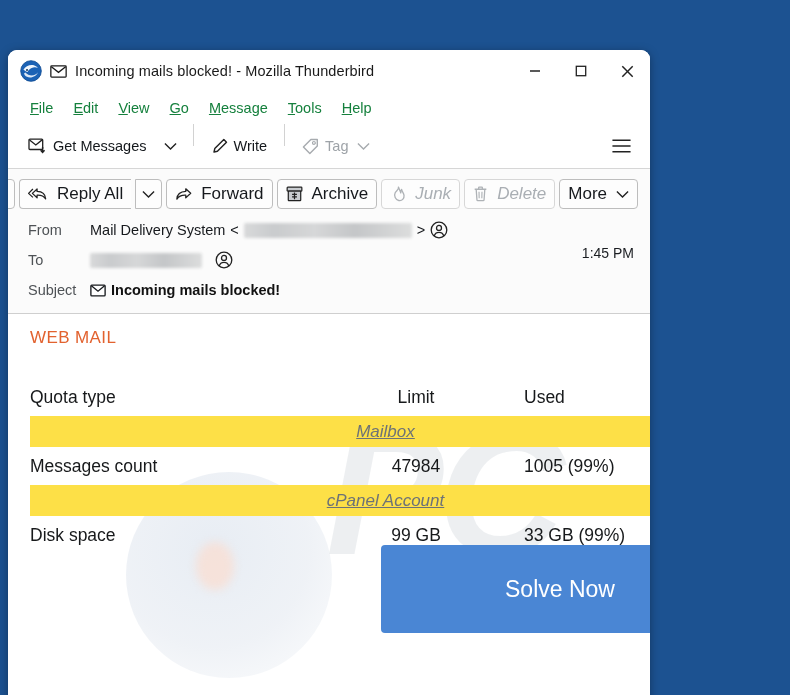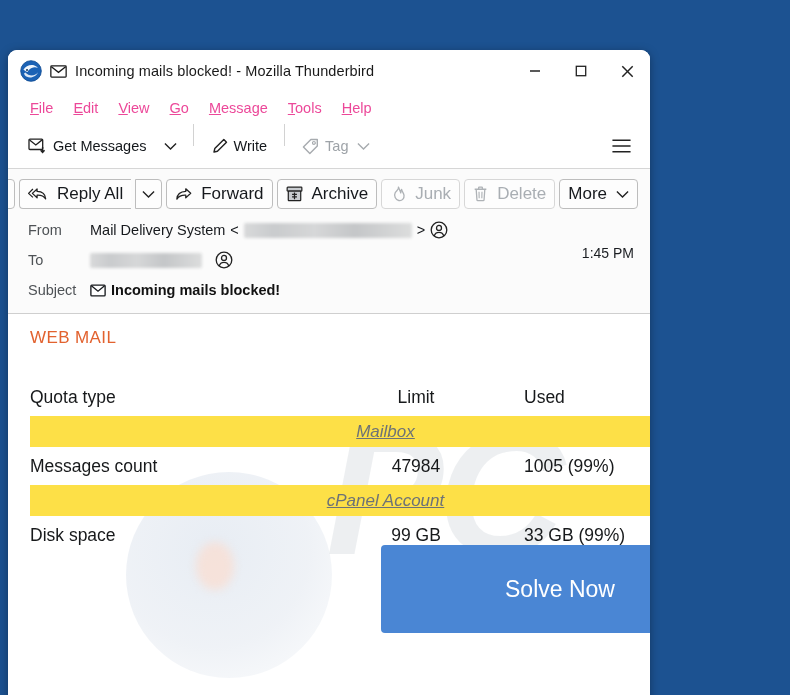--- a/index.html
+++ b/index.html
@@ -78,21 +78,21 @@
     height: 32px;
     min-height: 32px;
     background: #ffffff;
     display: flex;
     align-items: center;
     padding-left: 14px;
     gap: 4px;
   }
   .menu-item {
     font-size: 14.5px;
-    color: #ec4899;
+    color: #15803d;
     padding: 3px 8px;
     border-radius: 3px;
     cursor: default;
     white-space: nowrap;
   }
   .menu-item u { text-decoration: underline; text-underline-offset: 1px; }
 
   
   .maintoolbar {
     height: 44px;
@@ -164,21 +164,21 @@
     padding: 4px 8px;
     font-size: 17px;
     color: #16191d;
     cursor: default;
     white-space: nowrap;
     height: 20px;
     line-height: 20px;
   }
   .abtn.grouped-left { border-top-right-radius: 0; border-bottom-right-radius: 0; border-right: none; }
   .abtn.grouped-right { border-top-left-radius: 0; border-bottom-left-radius: 0; padding: 4px 6px; }
-  .abtn.disabled { color: #a9aeb3; border-color: #d7d7d7; background: #fdfdfd; }
+  .abtn.disabled { color: #a9aeb3; border-color: #d7d7d7; background: #fdfdfd; font-style: italic; }
   .abtn svg { display: block; flex: none; }
 
   
   .hrow {
     display: flex;
     align-items: center;
     padding: 3px 12px 3px 20px;
     position: relative;
     min-height: 24px;
   }

